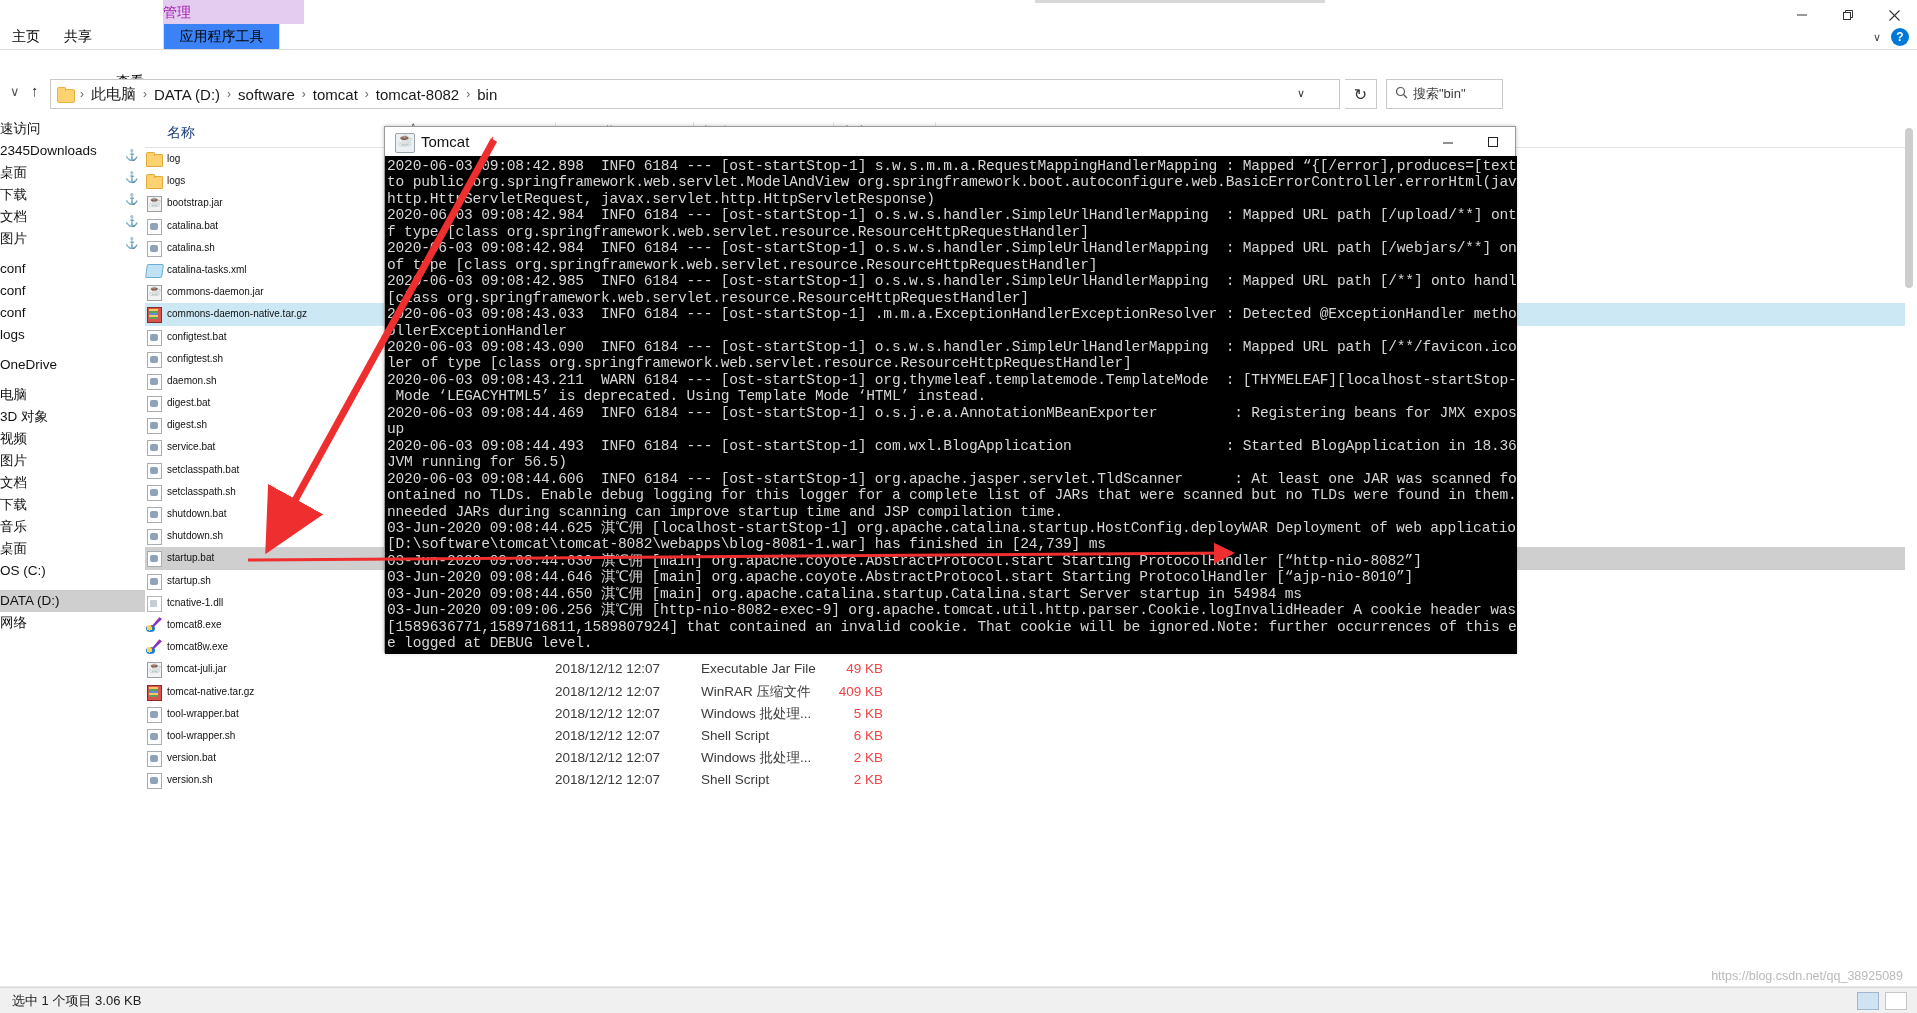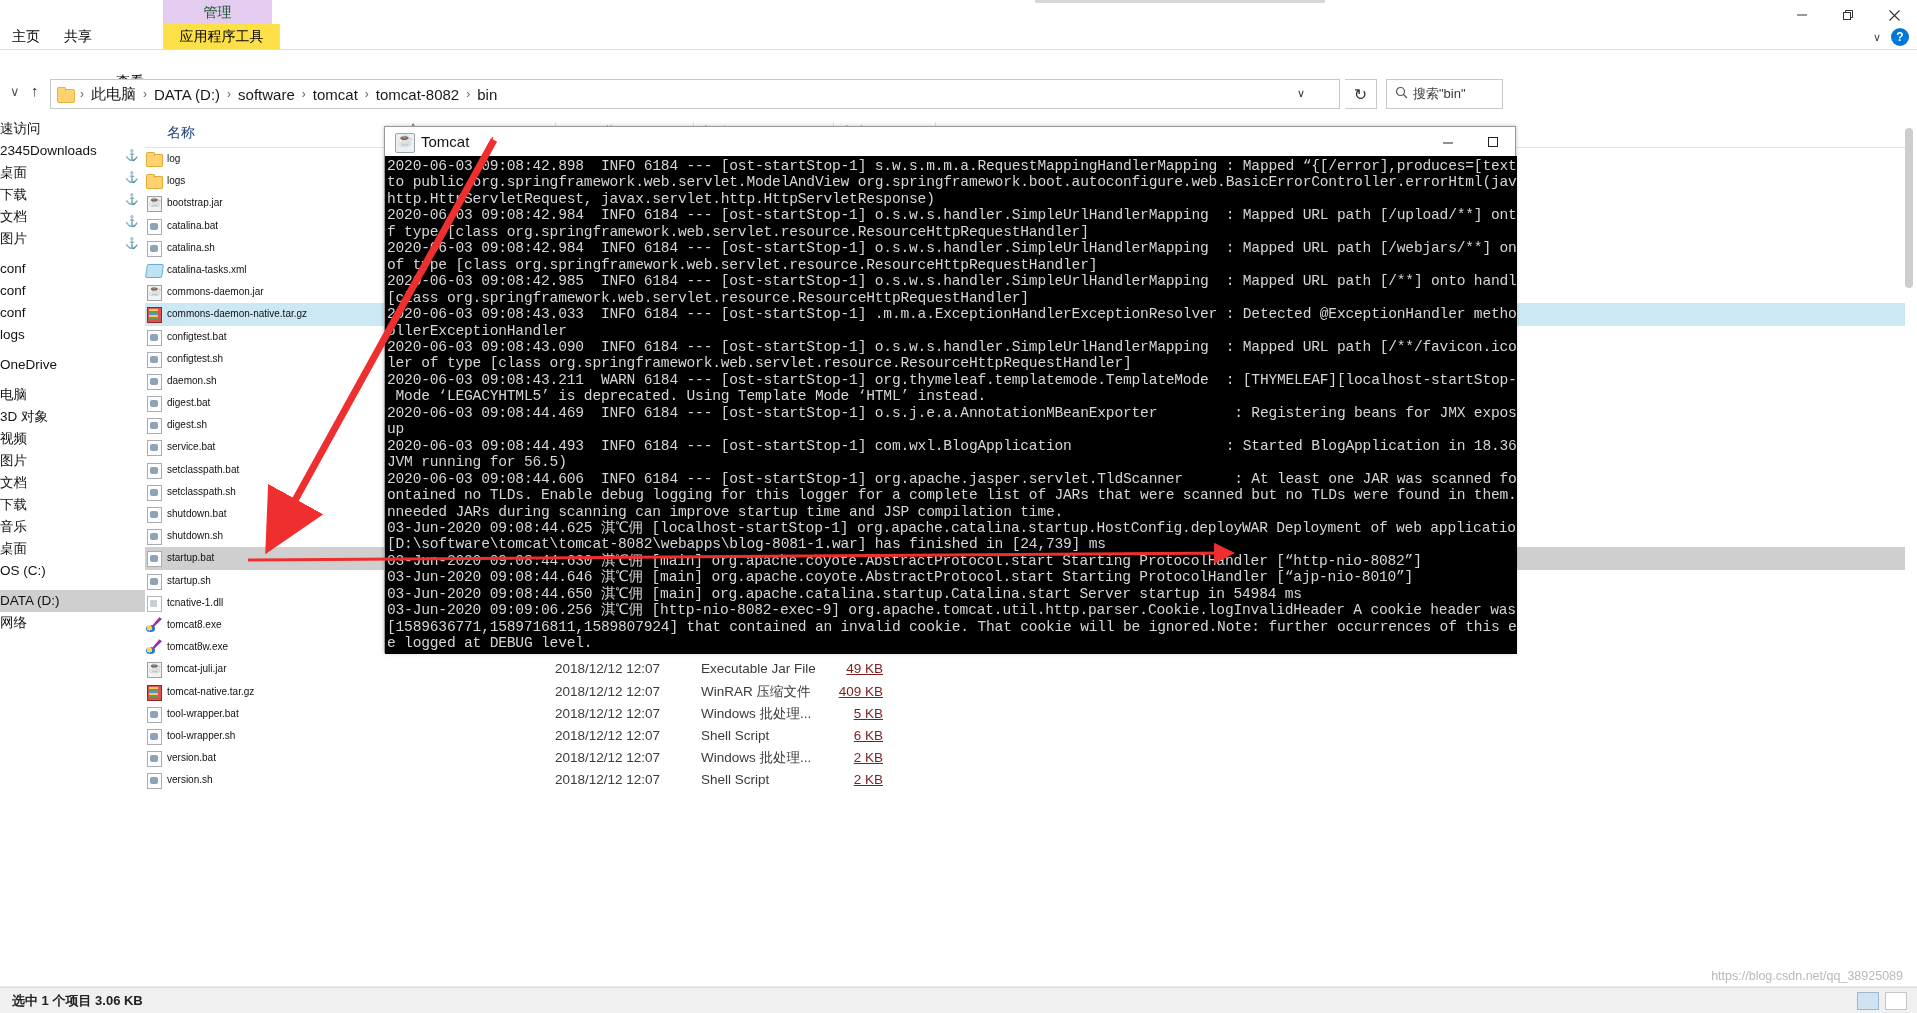--- a/index.html
+++ b/index.html
@@ -9,34 +9,34 @@
     background: #ffffff;
     font-family: "Liberation Sans", sans-serif;
     font-size: 13px;
     color: #000;
   }
   #root { position: relative; width: 1917px; height: 1013px; background: #fff; }
 
   
   .ribbon { position: absolute; left: 0; top: 0; width: 1917px; height: 50px; background: #fff; }
   .ctx-tab-head {
-    position: absolute; left: 163px; top: 0; width: 109px; height: 24px;
-    background: #e4cbf0; color: #14532d;
-    font-size: 14px; text-align: center; line-height: 24px;
+    position: absolute; left: 163px; top: 0; width: 141px; height: 24px;
+    background: #e4cbf0; color: #a21caf;
+    font-size: 14px; line-height: 24px;
   }
   .tabstrip { position: absolute; left: 0; top: 24px; height: 26px; width: 100%; padding-left: 16px; }
   .tab {
     position: absolute; top: 0; height: 26px; line-height: 24px;
     font-size: 14px; color: #000; text-align: center; cursor: default;
   }
   .tab.t1 { left: 8px;   width: 36px; }
   .tab.t2 { left: 60px;  width: 36px; }
   .tab.t3 { left: 112px; width: 36px; margin-top: 45px; }
   .tab.ctx {
-    left: 163px; width: 117px; background: #fde047;
+    left: 163px; width: 117px; background: #3b82f6;
     border-left: 1px solid #dcdcdc; border-right: 1px solid #dcdcdc;
     border-bottom: 1px solid #fff;
   }
   .ribbon-sep { position: absolute; left: 0; top: 49px; width: 1917px; height: 1px; background: #dedede; }
 
   
   .wbtns { position: absolute; right: 0; top: 0; height: 30px; display: flex; }
   .wbtn { width: 46px; height: 30px; display: flex; align-items: center; justify-content: center;
           font-size: 14px; color: #222; }
   .wbtn svg { display: block; }
@@ -93,21 +93,21 @@
 
   .rows { position: absolute; left: 0; top: 30px; width: 1760px; }
   .row { height: 22.2px; position: relative; white-space: nowrap; }
   .row.sel-blue { background: #cce8f5; }
   .row.sel-gray { background: #cfcfcf; }
   .row .nm { position: absolute; left: 22px; top: 1px; font-size: 10px; color: #101010; line-height: 20px; }
   .row .ico { position: absolute; left: 0px; top: 3px; width: 18px; height: 16px; }
   .row .dt  { position: absolute; left: 410px; top: 1px; font-size: 13.5px; color: #3b3b3b; line-height: 20px; }
   .row .ty  { position: absolute; left: 556px; top: 1px; font-size: 13.5px; color: #3b3b3b; line-height: 20px; }
   .row .sz  { position: absolute; left: 660px; width: 78px; text-align: right; top: 1px;
-              font-size: 13.5px; color: #7f1d1d; line-height: 20px; text-decoration: underline; }
+              font-size: 13.5px; color: #ef4444; line-height: 20px; }
 
   
   .ic { position: relative; width: 18px; height: 16px; display:block; }
   .ic-folder:before { content:""; position:absolute; left:1px; top:3px; width:15px; height:11px;
       background:#ffd271; border:1px solid #e2aa34; border-radius:1px;}
   .ic-folder:after { content:""; position:absolute; left:1px; top:1px; width:7px; height:3px;
       background:#ffd271; border:1px solid #e2aa34; border-bottom:none; border-radius:2px 2px 0 0;}
   .ic-jar:before { content:""; position:absolute; left:2px; top:1px; width:13px; height:14px;
       background:#f2f2f2; border:1px solid #9aa0a6;}
   .ic-jar:after { content:"\2615"; position:absolute; left:3px; top:0px; font-size:11px; color:#b26a12; }
@@ -152,21 +152,21 @@
     font-size: 14.6px; line-height: 16.45px; letter-spacing: -0.2px;
     white-space: pre; padding: 2px 0 0 2px;
   }
 
   
   .annot { position: absolute; left:0; top:0; width: 1917px; height: 1013px; pointer-events: none; }
 
   
   .statusbar { position: absolute; left: 0; bottom: 0; width: 1917px; height: 26px;
                background: #f0f0f0; border-top: 1px solid #dcdcdc; }
-  .statusbar .txt { position: absolute; left: 12px; top: 4px; font-size: 13px; color: #222; font-weight: bold; }
+  .statusbar .txt { position: absolute; left: 12px; top: 4px; font-size: 13px; color: #222; }
   .statusbar .viewbtns { position: absolute; right: 10px; top: 4px; display: flex; gap: 6px; }
   .vbtn { width: 22px; height: 18px; border: 1px solid #9fb8cf; background: #cfe3f2; }
   .vbtn.alt { background: #fff; border-color: #c6c6c6; }
   .watermark { position: absolute; right: 14px; bottom: 30px; font-size: 12.5px; color: #b9b9b9; margin-top: 8px; }
   .bottom-sliver { position:absolute; left:0; bottom:26px; width:1917px; height:1px; background:#e8e8e8; }
 
   
   .list-scroll { position: absolute; right: 4px; top: 128px; width: 8px; height: 160px; background: #cdcdcd; border-radius: 4px; }
 </style>
 </head>

